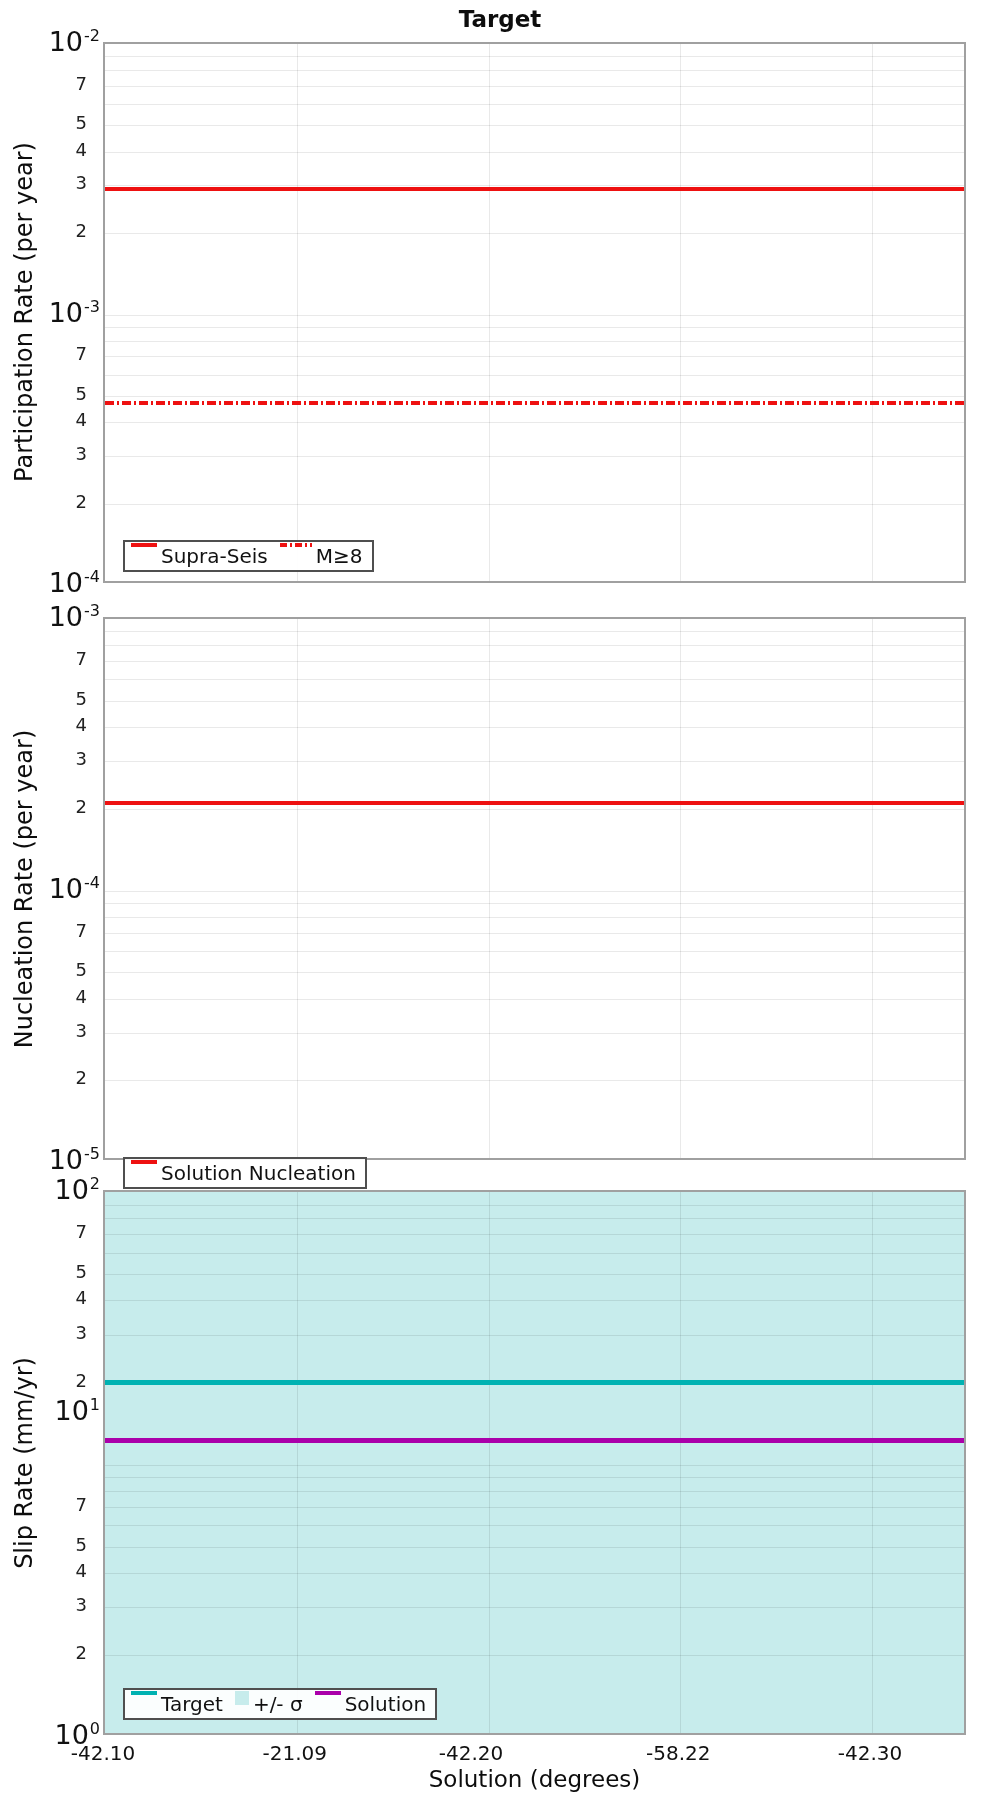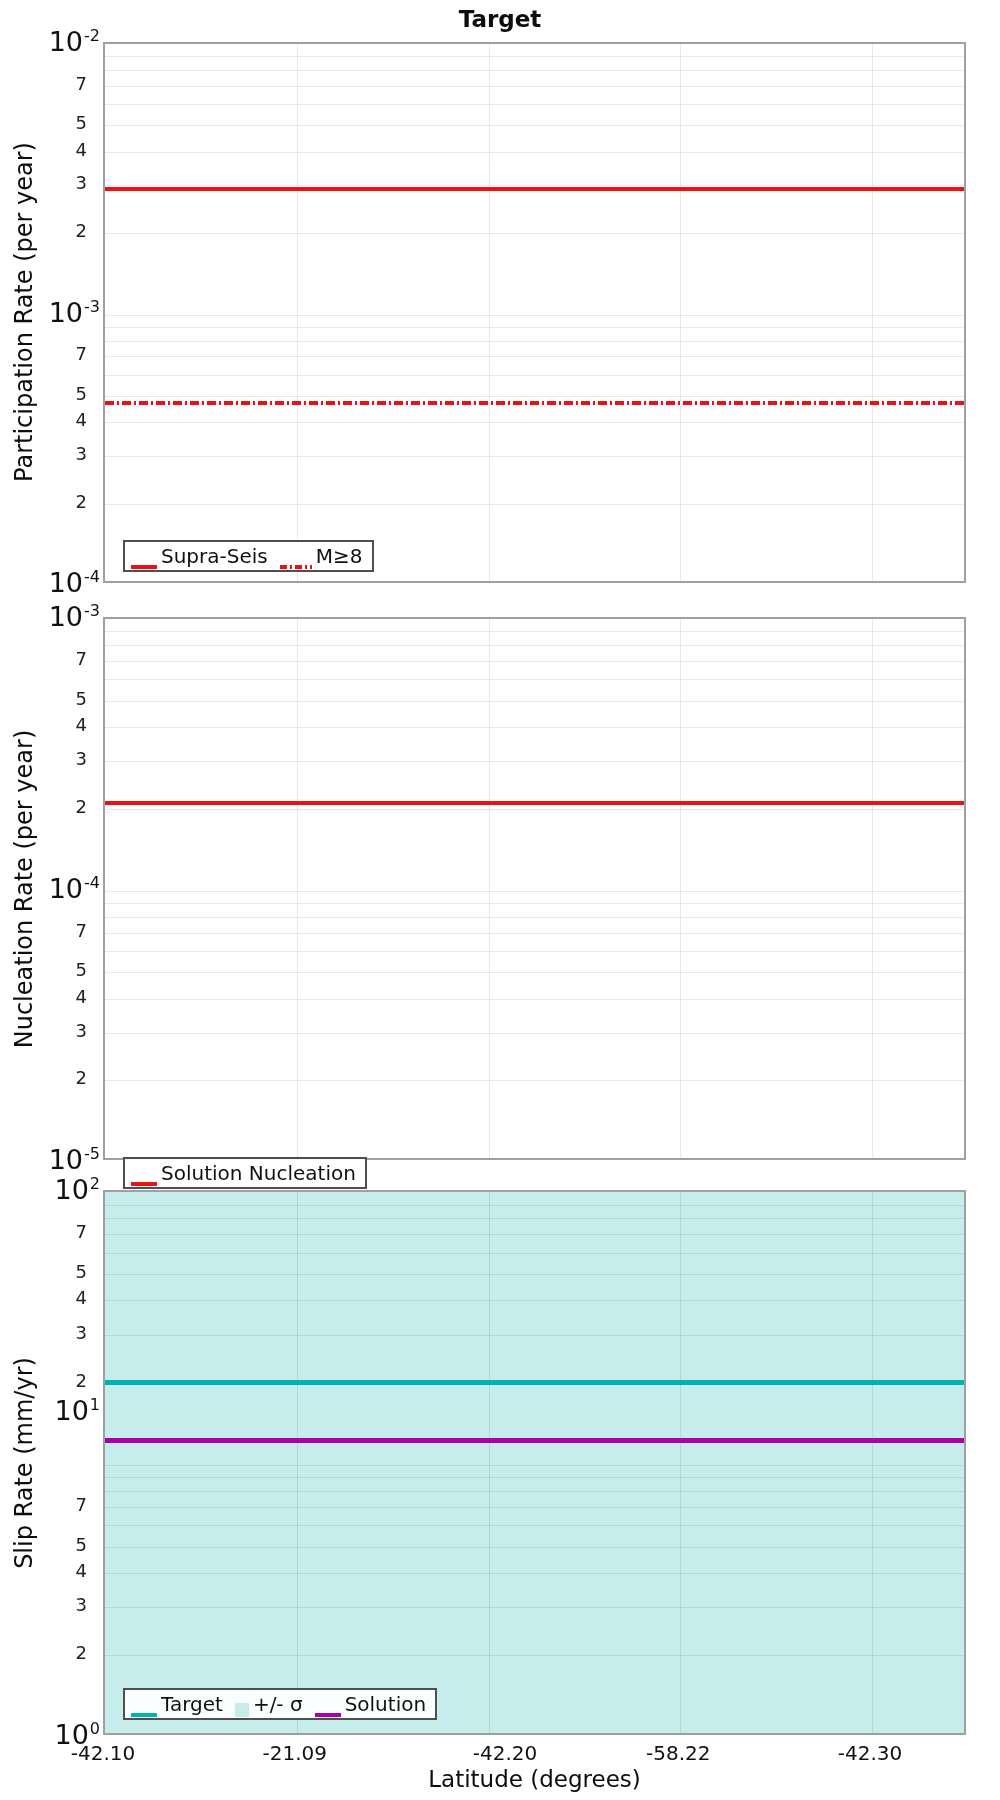--- a/index.html
+++ b/index.html
@@ -40,35 +40,35 @@
   }
   .axis-title-x{
     position:absolute;top:1766px;left:103px;width:863px;text-align:center;
     font-size:23px;color:#0d0d0d;
   }
   .legend{
     position:absolute;display:inline-flex;align-items:center;gap:12px;
     border:2px solid #4f4f4f;background:rgba(255,255,255,0.93);
     height:32px;box-sizing:border-box;padding:2px 9px 2px 6px;z-index:5;
   }
-  .legend-item{display:flex;align-items:flex-end}
+  .legend-item{display:flex;align-items:flex-start}
   .legend-label{font-size:20px;line-height:26px;color:#111;margin-left:4px;white-space:nowrap}
   .swatch-line{width:26px;height:4px}
   .swatch-dashdot{width:32px;height:4px}
   .swatch-patch{width:14px;height:14px}
 </style>
 </head>
 <body>
 
 <div id="chart-root">
   <div class="chart-title">Target</div>
   <div class="axis-title-y" style="left:24px;top:312px">Participation Rate (per year)</div>
   <div class="axis-title-y" style="left:24px;top:889px">Nucleation Rate (per year)</div>
   <div class="axis-title-y" style="left:24px;top:1463px">Slip Rate (mm/yr)</div>
-  <div class="axis-title-x">Latitude (degrees)</div>
+  <div class="axis-title-x">Solution (degrees)</div>
 <div class="panel" style="left: 103px; top: 42px; width: 863px; height: 541px;">
       <div class="gridline-v" style="left: 191.8px;"></div>
       <div class="gridline-v" style="left: 383.6px;"></div>
       <div class="gridline-v" style="left: 575.3px;"></div>
       <div class="gridline-v" style="left: 767.1px;"></div>
       <div class="gridline-h" style="top: 12.4px;"></div>
       <div class="gridline-h" style="top: 26.2px;"></div>
       <div class="gridline-h" style="top: 41.9px;"></div>
       <div class="gridline-h" style="top: 60px;"></div>
       <div class="gridline-h" style="top: 81.4px;"></div>
@@ -201,16 +201,16 @@
         <div class="swatch-patch" style="background: rgb(199, 236, 236);"></div>
         <div class="legend-label">+/- σ</div>
       </div>
       <div class="legend-item">
         <div class="swatch-line" style="background: rgb(170, 0, 170);"></div>
         <div class="legend-label">Solution</div>
       </div>
     </div>
     <div class="x-tick-label" style="left: 43px;">-42.10</div>
     <div class="x-tick-label" style="left: 234.8px;">-21.09</div>
-    <div class="x-tick-label" style="left: 445px;">-42.20</div>
+    <div class="x-tick-label" style="left: 411px;">-42.20</div>
     <div class="x-tick-label" style="left: 618.3px;">-58.22</div>
     <div class="x-tick-label" style="left: 810.1px;">-42.30</div>
   </div>
 
 </body></html>

